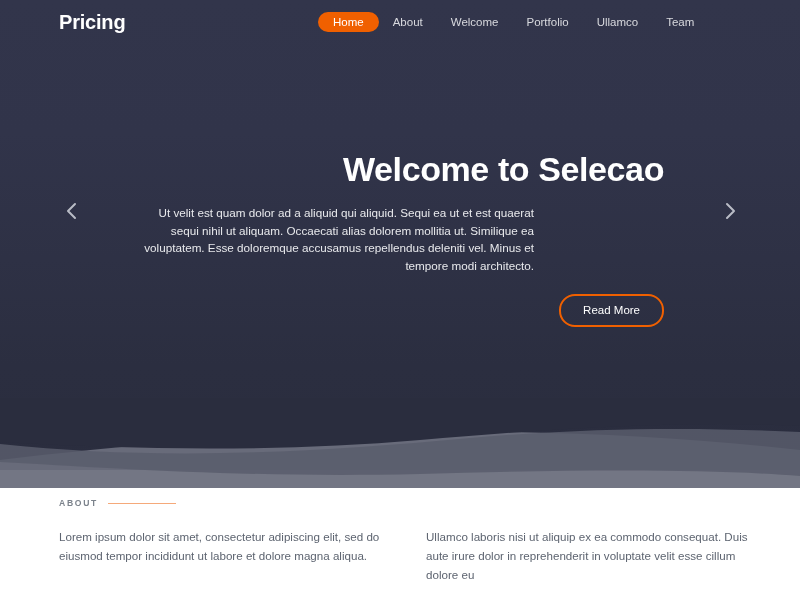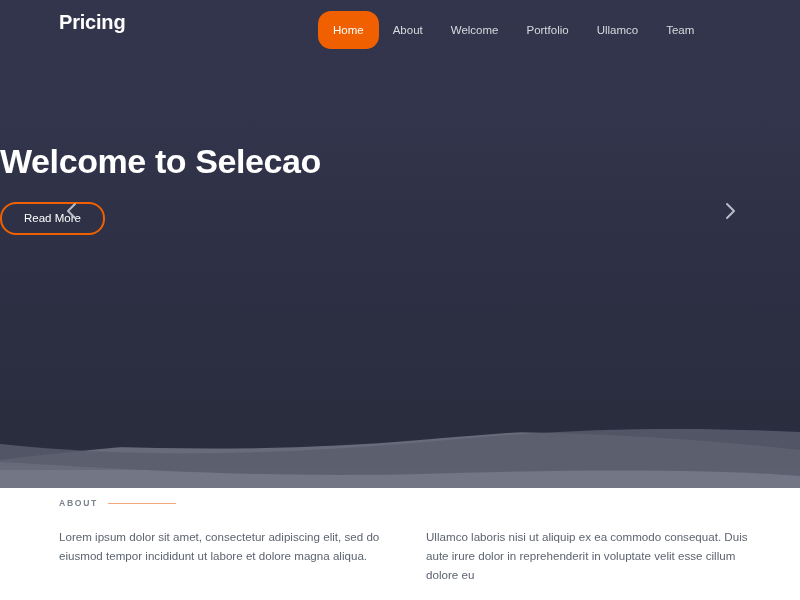--- a/index.html
+++ b/index.html
@@ -66,39 +66,39 @@
     cursor: pointer;
     display: flex;
     align-items: center;
     gap: 4px;
   }
   .nav-item.active {
     background: #f06000;
     color: #ffffff;
     border-radius: 13px;
     padding: 0 15px;
-    height: 38px;
+    height: 20px;
   }
   .caret {
     display: inline-block;
     width: 0; height: 0;
     border-left: 3.5px solid transparent;
     border-right: 3.5px solid transparent;
     border-top: 4px solid #d8d9de;
     position: relative;
     top: 1px;
   }
 
   
   .hero-content {
     position: absolute;
-    top: 140px;
+    top: 148px;
     left: 0;
     width: 664px;
-    text-align: left;
+    text-align: right;
     z-index: 20;
   }
   .hero-title {
     color: #ffffff;
     font-size: 34px;
     font-weight: bold;
     letter-spacing: -0.4px;
     line-height: 42px;
   }
   .hero-sub {
@@ -229,20 +229,21 @@
           <span>Team</span>
         </div>
         <div class="nav-item">
           
         </div>
       </nav>
     </div>
 
     <div class="hero-content">
       <h1 class="hero-title">Welcome to Selecao</h1>
+      <p class="hero-sub">Ut velit est quam dolor ad a aliquid qui aliquid. Sequi ea ut et est quaerat sequi nihil ut aliquam. Occaecati alias dolorem mollitia ut. Similique ea voluptatem. Esse doloremque accusamus repellendus deleniti vel. Minus et tempore modi architecto.</p>
       <div>
         <span class="read-more">Read More</span>
       </div>
     </div>
 
     <div class="arrow prev">
       <svg width="24" height="24" viewBox="0 0 24 24" fill="none" stroke="#b9bcc6" stroke-width="2" stroke-linecap="round" stroke-linejoin="round">
         <polyline points="15 5 8 12 15 19"></polyline>
       </svg>
     </div>

